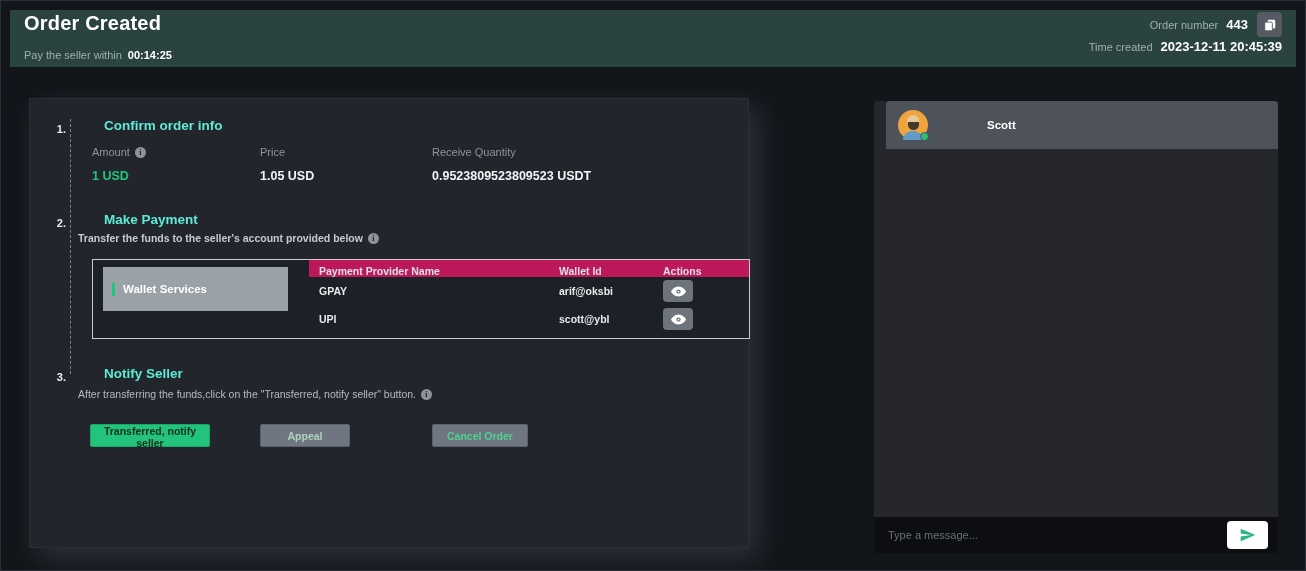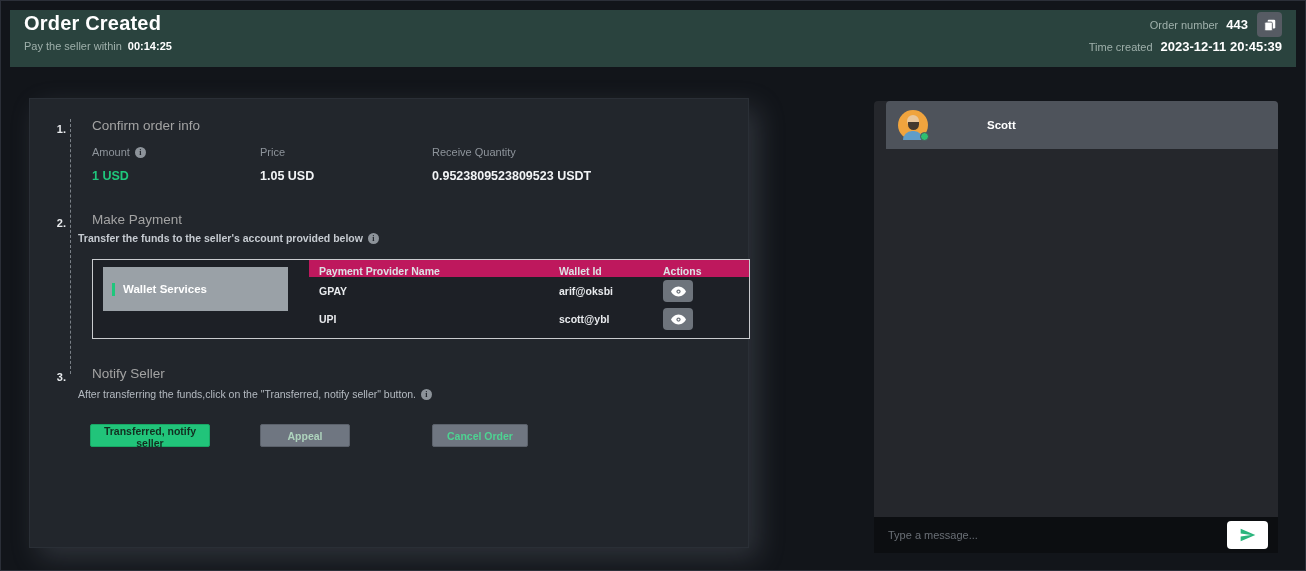--- a/index.html
+++ b/index.html
@@ -7,39 +7,39 @@
   body { font-family:"Liberation Sans", sans-serif; }
 
   .page { position:relative; width:1306px; height:571px; background:#12151a;
           border:1px solid #2b2f38; overflow:hidden; }
 
   
   .topbar { position:absolute; left:9px; right:9px; top:9px; height:57px;
             background:#2a433e; display:flex; justify-content:space-between;
             padding:2px 14px 8px 14px; }
   .page-title { color:#ffffff; font-size:20px; font-weight:700; letter-spacing:.2px; }
-  .pay-within { margin-top:5px; font-size:11px; color:#9fb0ab; }
+  .pay-within { margin-top:14px; font-size:11px; color:#9fb0ab; }
   .pay-within .countdown { color:#ffffff; font-weight:700; margin-left:6px; }
   .topbar-right { display:flex; flex-direction:column; align-items:flex-end; gap:2px; }
   .meta-row { display:flex; align-items:center; justify-content:flex-end; }
   .meta-label { font-size:11px; color:#9fb0ab; margin-right:8px; }
   .meta-value { font-size:13px; font-weight:700; color:#ffffff; }
   .copy-btn { width:25px; height:25px; margin-left:9px; background:#565b63; border:none;
               border-radius:4px; display:flex; align-items:center; justify-content:center;
               cursor:pointer; }
 
   
   .order-card { position:absolute; left:28px; top:97px; width:720px; height:450px;
                 background:#22262c; border:1px solid #2a2f36;
                 box-shadow:9px 10px 26px rgba(150,160,175,.22); }
   .step-dash { position:absolute; left:40px; top:20px; height:255px; width:0;
                border-left:1px dashed #8a9097; opacity:.85; }
   .step-num { position:absolute; left:22px; width:14px; text-align:right;
               font-size:11px; font-weight:700; color:#e8eaed; }
-  .step-title { position:absolute; left:62px; font-size:13.5px; font-weight:400; color:#a3a3a3; }
+  .step-title { position:absolute; left:74px; font-size:13.5px; font-weight:700; color:#5eead4; }
   .step-sub { position:absolute; left:48px; font-size:10.5px; color:#c6cbd1; font-weight:600;
               display:flex; align-items:center; gap:5px; }
   .step-sub.light { font-weight:400; color:#b4bac1; }
 
   .info-icon { display:inline-flex; width:11px; height:11px; border-radius:50%;
                background:#8d939a; color:#22262c; font-size:8px; font-weight:700;
                align-items:center; justify-content:center; font-family:"Liberation Serif", serif; }
 
   .field-label { position:absolute; font-size:11px; color:#8e949b;
                  display:flex; align-items:center; gap:5px; }

